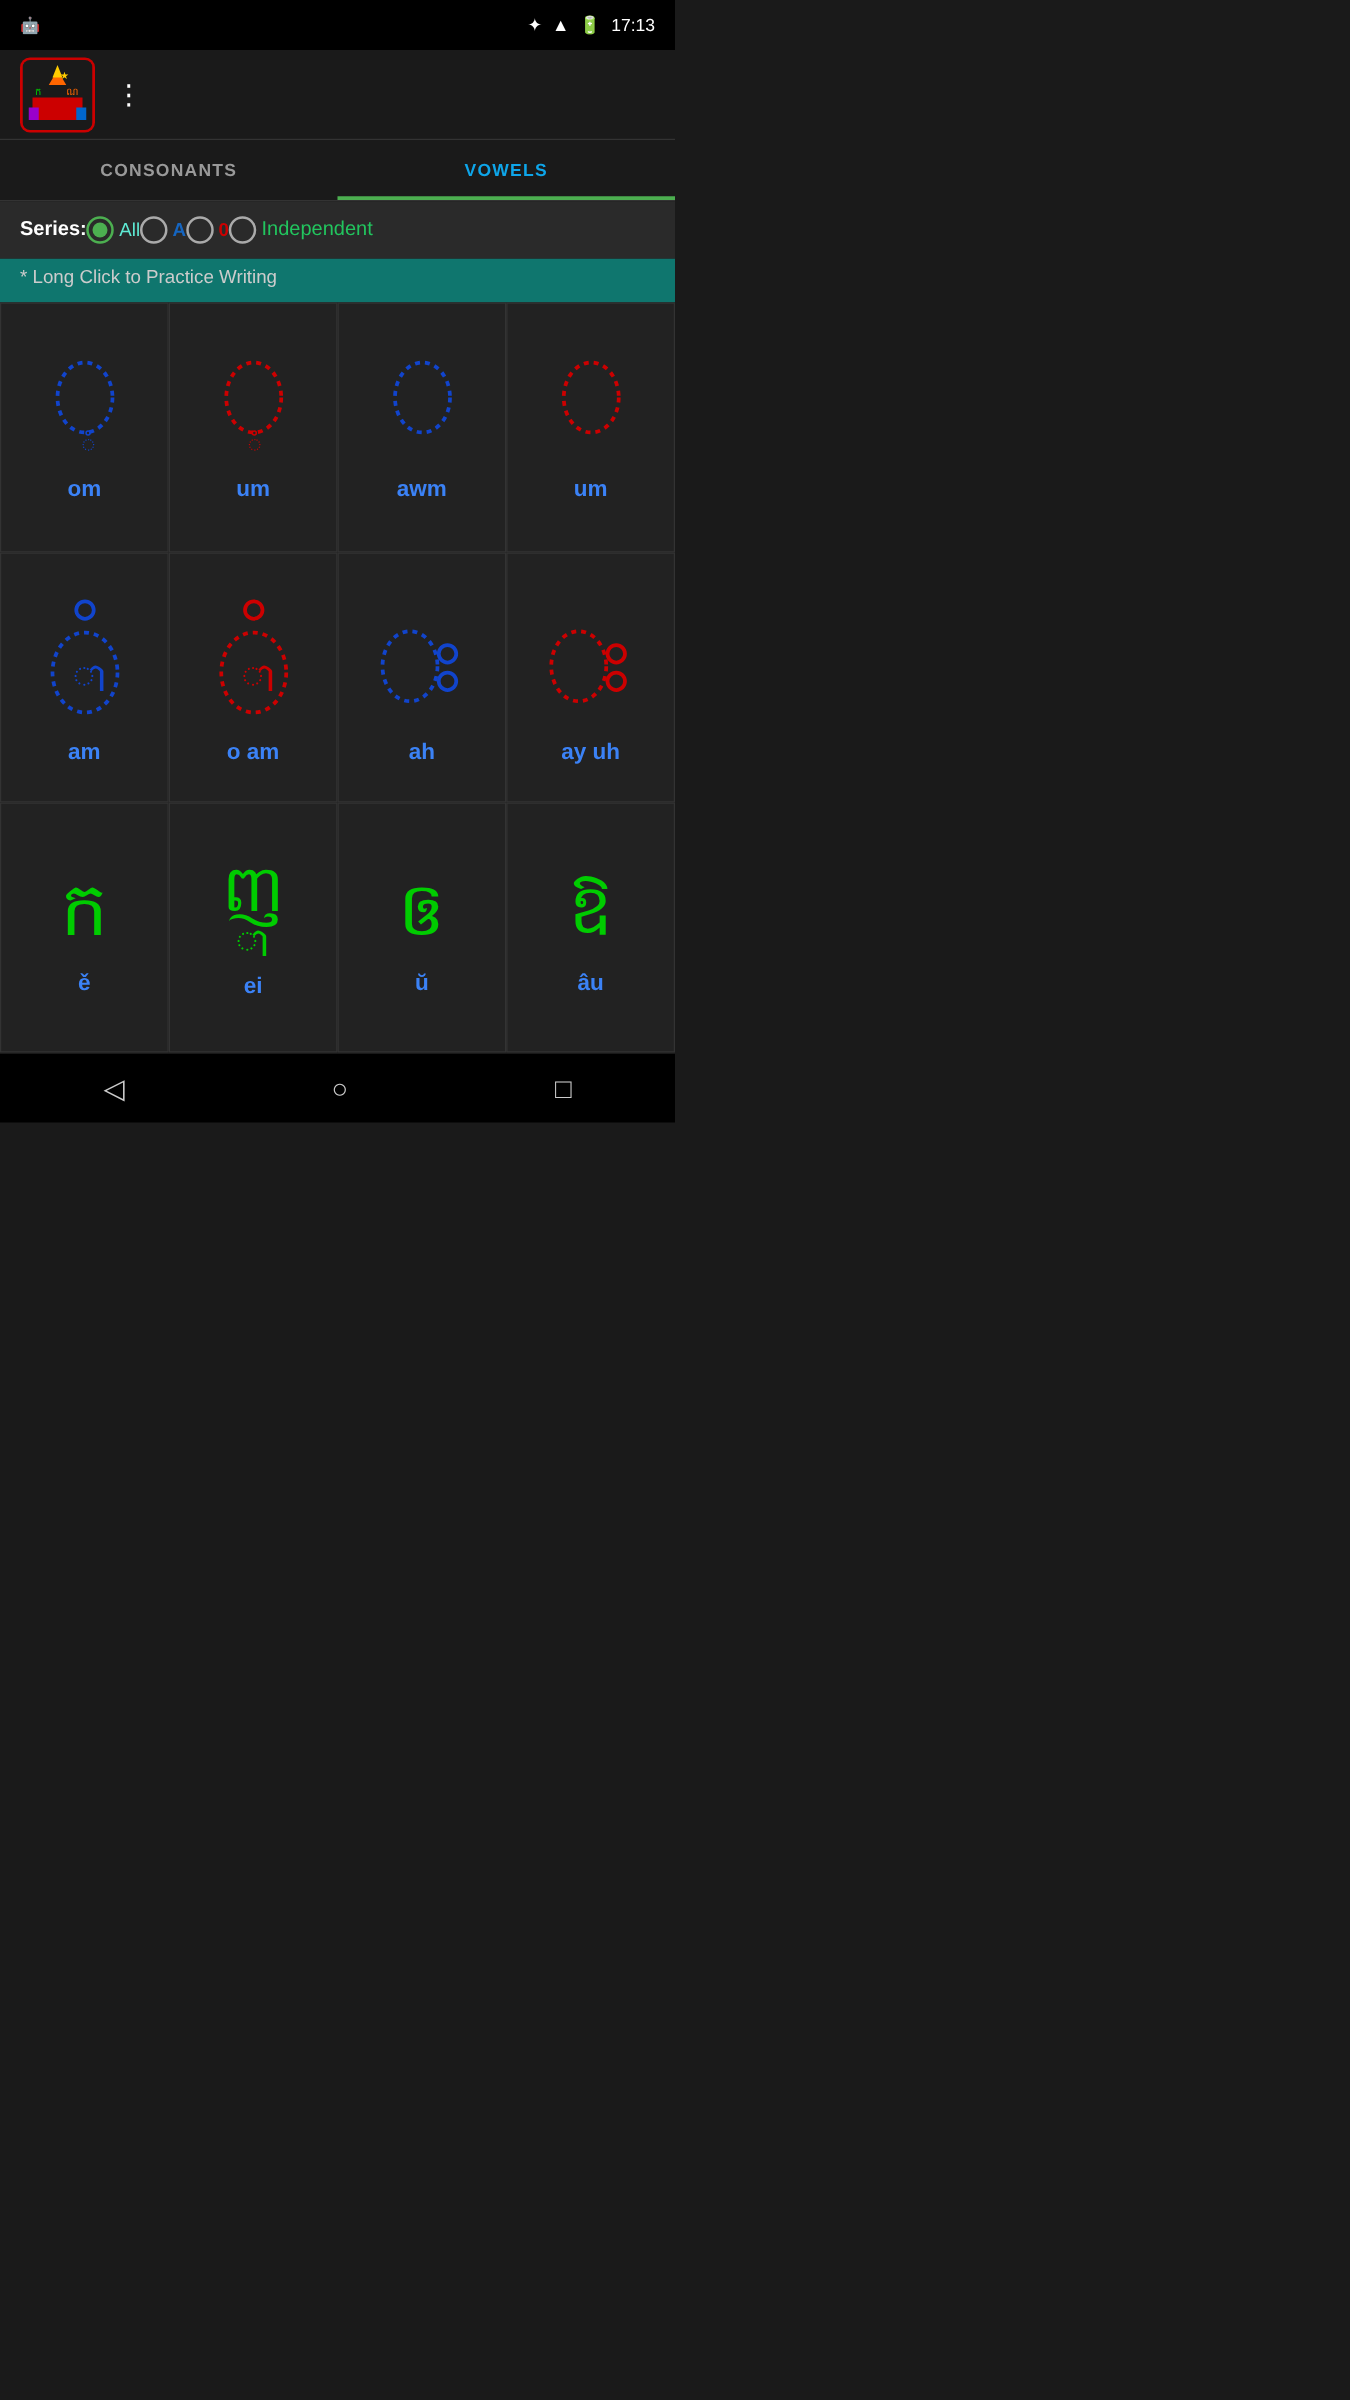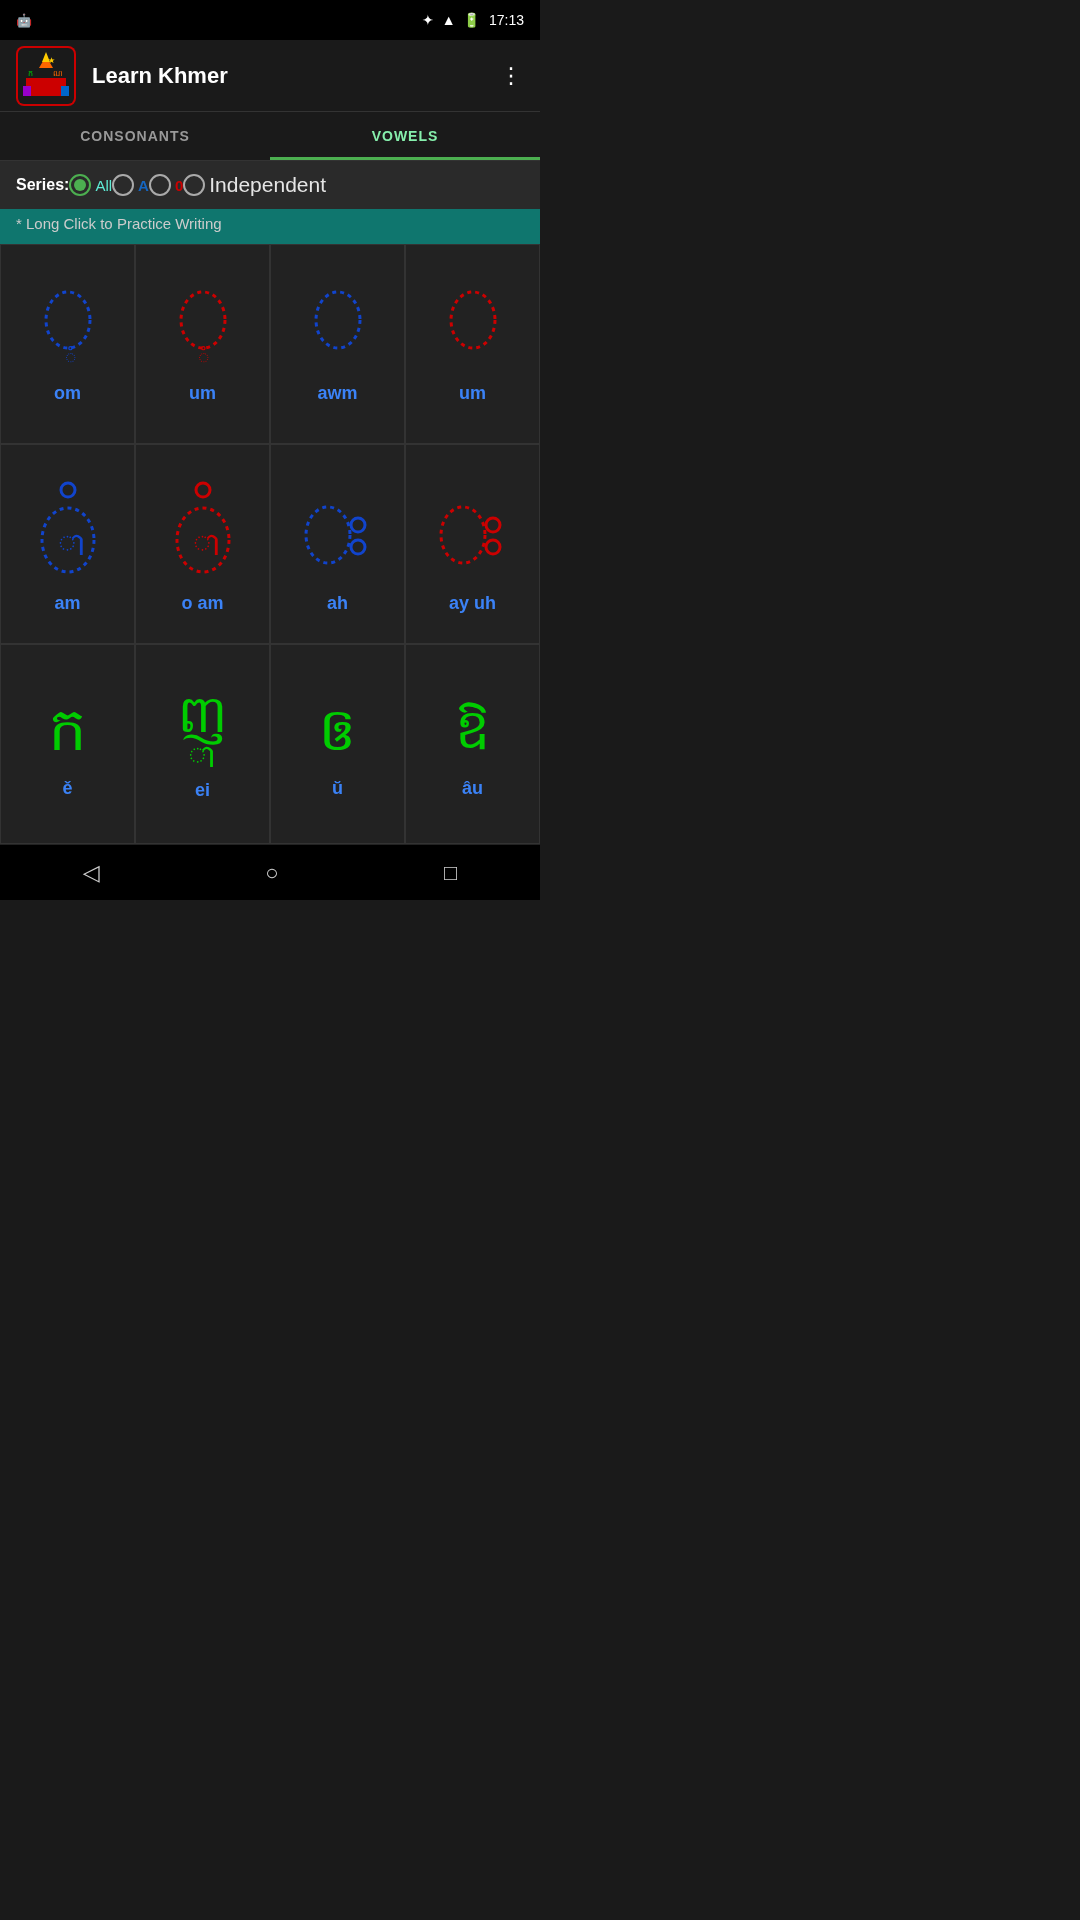--- a/index.html
+++ b/index.html
@@ -62,21 +62,21 @@
       text-align: center;
       padding: 16px 8px;
       font-size: 14px;
       font-weight: bold;
       color: #999;
       cursor: pointer;
       letter-spacing: 1px;
       position: relative;
     }
     .tab.active {
-      color: #86efac;
+      color: #0ea5e9;
     }
     .tab.active::after {
       content: '';
       position: absolute;
       bottom: 0;
       left: 0;
       right: 0;
       height: 3px;
       background: #4CAF50;
     }
@@ -105,21 +105,21 @@
     .radio-circle.selected::after {
       content: '';
       width: 12px;
       height: 12px;
       border-radius: 50%;
       background: #4CAF50;
     }
     .radio-label-all { color: #5eead4; font-size: 15px; }
     .radio-label-a { color: #1565C0; font-size: 15px; font-weight: bold; }
     .radio-label-0 { color: #c00; font-size: 15px; font-weight: bold; }
-    .radio-label-ind { color: #e5e5e5; font-size: 21px; }
+    .radio-label-ind { color: #22c55e; font-size: 16px; }
     
     .hint {
       background: #0f766e;
       padding: 6px 16px 12px;
       font-size: 15px;
       color: #ccc;
     }
     
     .grid {
       display: grid;
@@ -197,21 +197,20 @@
       <polygon points="28,4 32,14 24,14" fill="#ffcc00"></polygon>
 
       <text x="30" y="15" font-size="8" fill="#ffcc00">★</text>
 
       <rect x="5" y="38" width="8" height="10" fill="#9900cc"></rect>
       <rect x="43" y="38" width="8" height="10" fill="#0066cc"></rect>
       <text x="10" y="28" font-size="8" fill="#00cc00">ក</text>
       <text x="35" y="28" font-size="8" fill="#ff6600">ណ</text>
     </svg>
   </div>
-  <div class="app-title">Learn Khmer</div>
   <div class="menu-icon">⋮</div>
 </div>
 
 <div class="tabs">
   <div class="tab">CONSONANTS</div>
   <div class="tab active">VOWELS</div>
 </div>
 
 <div class="series-row">
   <span class="series-label">Series:</span>

